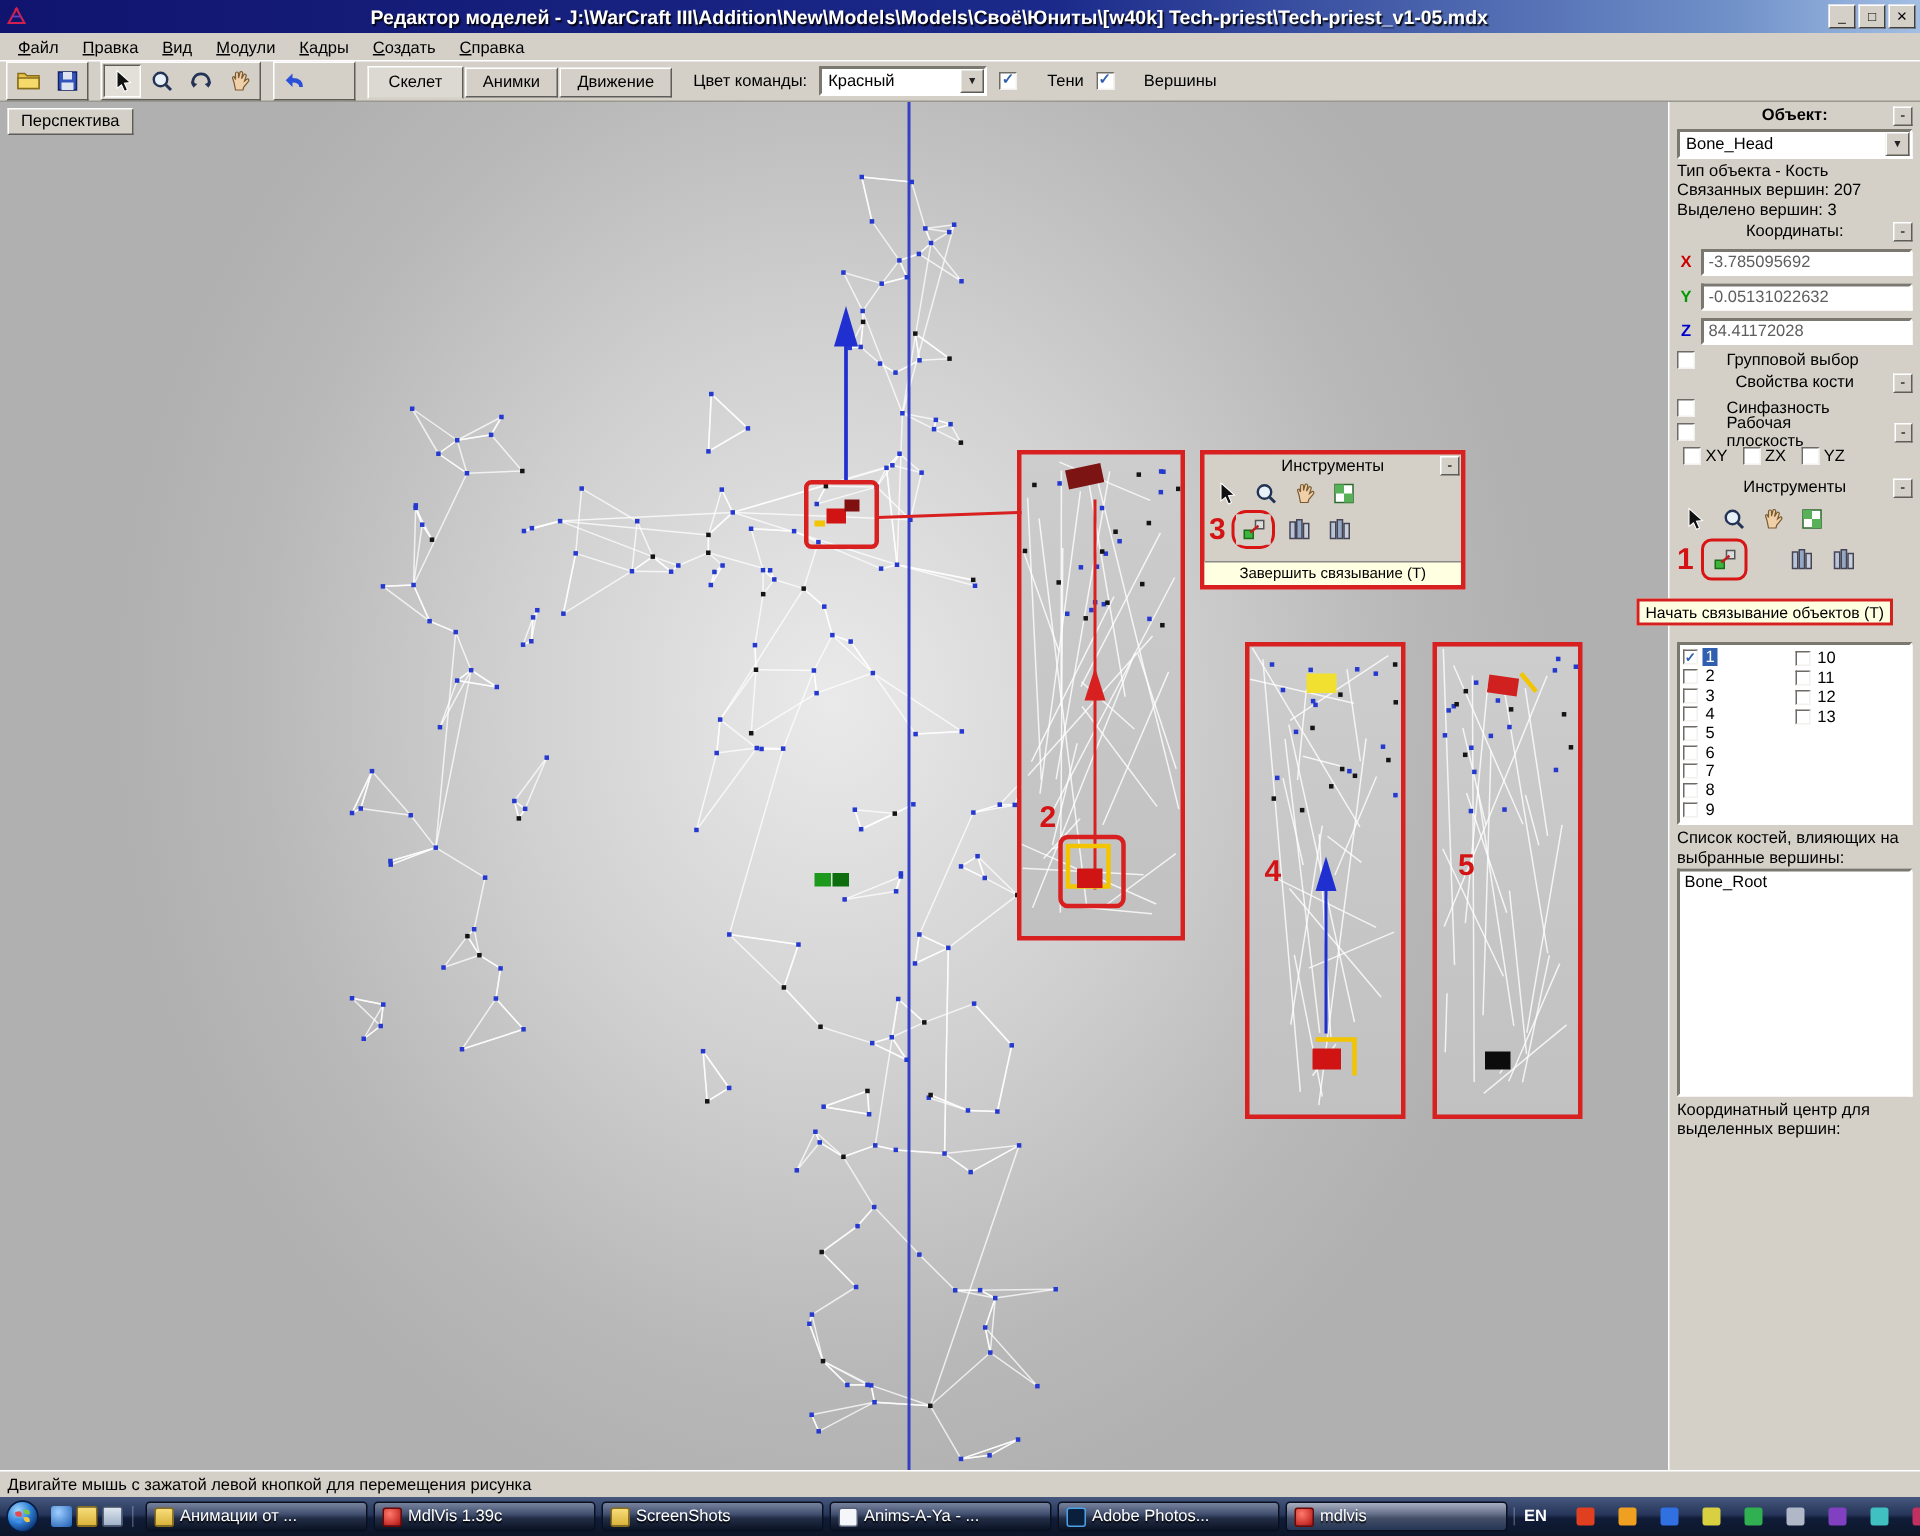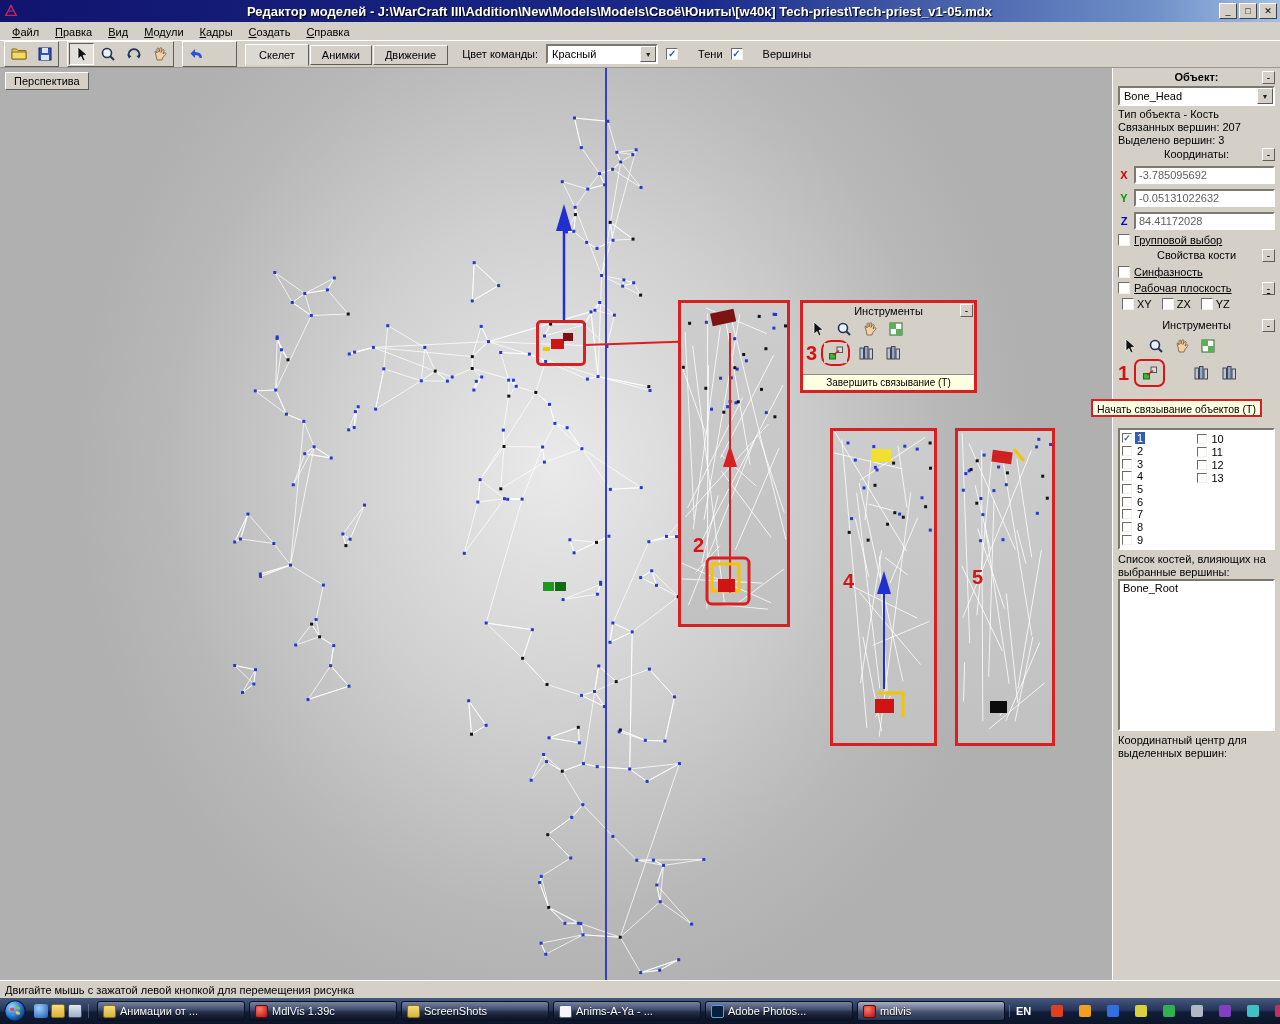--- a/index.html
+++ b/index.html
@@ -81,21 +81,21 @@
 .minus{width:13px;height:13px;background:#d4d0c8;border:1px solid;border-color:#fff #5f5d58 #5f5d58 #fff;
   font-size:10px;line-height:9px;text-align:center;padding:0;cursor:default;}
 .phead .minus{position:absolute;right:0;top:1px;}
 .pcombo{width:100%;margin-bottom:2px;}
 .pinfo{line-height:13px;}
 .crow{display:flex;align-items:center;gap:4px;height:23px;}
 .axl{width:12px;font-weight:bold;text-align:center;}
 .axl.x{color:#cc0000;}.axl.y{color:#009900;}.axl.z{color:#0000cc;}
 .cfield{flex:1;height:18px;background:#fff;border:2px solid;border-color:#7b7870 #fff #fff #7b7870;
   color:#5e5e5e;padding:1px 3px;overflow:hidden;white-space:nowrap;}
-.prow{display:flex;align-items:center;gap:4px;height:16px;text-decoration:underline;}
+.prow{display:flex;align-items:center;gap:21px;height:16px;}
 .planes-row{display:flex;gap:10px;height:16px;align-items:center;padding-left:4px;}
 .planes-row label{display:inline-flex;gap:3px;align-items:flex-start;}
 .tools-row{display:flex;gap:3px;height:24px;align-items:center;position:relative;}
 .tools-row2{display:flex;gap:5px;height:30px;align-items:center;}
 .spacer{height:40px;}
 .surfaces{display:flex;background:#fff;border:2px solid;border-color:#7b7870 #fff #fff #7b7870;height:122px;padding:2px;}
 .scol{width:50%;display:flex;flex-direction:column;}
 .srow{display:flex;align-items:center;gap:3px;height:13px;}
 .srow .cb{width:10px;height:10px;}
 .srow .cb.checked::after{font-size:9px;}

